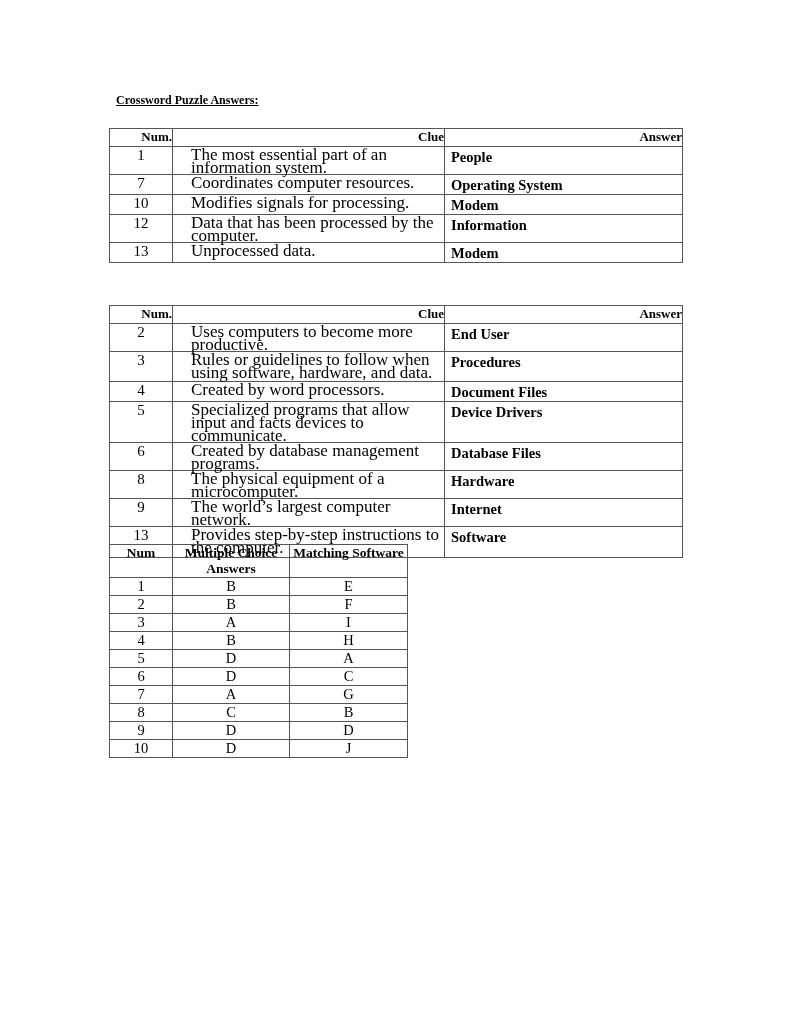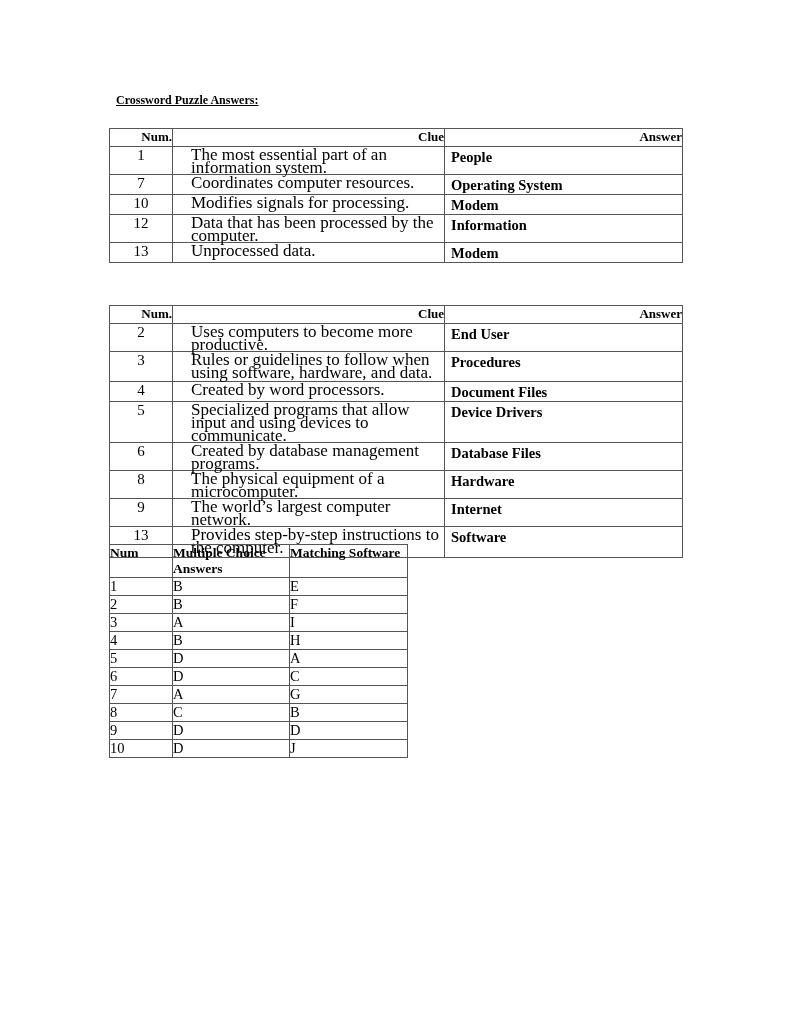--- a/index.html
+++ b/index.html
@@ -8,21 +8,21 @@
   table { border-collapse: collapse; position: absolute; table-layout: fixed; }
   td { border: 1px solid #555; padding: 0; vertical-align: top; }
   .section-title { font-weight: bold; font-size: 14px; padding-left: 6px; height: 17px; line-height: 18px; }
   .hdr { font-weight: bold; font-size: 13px; text-align: right; height: 17px; line-height: 16px; }
   .num { text-align: center; font-size: 15px; line-height: 17px; }
   .clue { font-size: 17px; padding-left: 18px; line-height: 13px; padding-top: 1px; }
   .ans { font-weight: bold; font-size: 14.5px; padding-left: 6px; line-height: 18px; padding-top: 1px; }
   #across { left: 109px; top: 128px; width: 573px; }
   #down { left: 109px; top: 305px; width: 573px; }
   #mc { left: 109px; top: 544px; width: 298px; }
-  #mc td { font-size: 14.5px; height: 17px; line-height: 17px; }
+  #mc td { text-align: center; font-size: 14.5px; height: 17px; line-height: 17px; }
   #mc .mchdr { font-weight: bold; font-size: 13.5px; line-height: 16px; height: 32px; vertical-align: top; }
 </style>
 </head>
 <body>
 
 <div class="title">Crossword Puzzle Answers:</div>
 
 <table id="across">
   <colgroup>
       <col style="width:63px">
@@ -85,21 +85,21 @@
     <td class="clue">Rules or guidelines to follow when using software, hardware, and data.</td>
     <td class="ans">Procedures</td>
   </tr>
   <tr style="height:18px">
     <td class="num">4</td>
     <td class="clue">Created by word processors.</td>
     <td class="ans">Document Files</td>
   </tr>
   <tr style="height:31px">
     <td class="num">5</td>
-    <td class="clue">Specialized programs that allow input and using devices to communicate.</td>
+    <td class="clue">Specialized programs that allow input and facts devices to communicate.</td>
     <td class="ans">Device Drivers</td>
   </tr>
   <tr style="height:20px">
     <td class="num">6</td>
     <td class="clue">Created by database management programs.</td>
     <td class="ans">Database Files</td>
   </tr>
   <tr style="height:19px">
     <td class="num">8</td>
     <td class="clue">The physical equipment of a microcomputer.</td>

